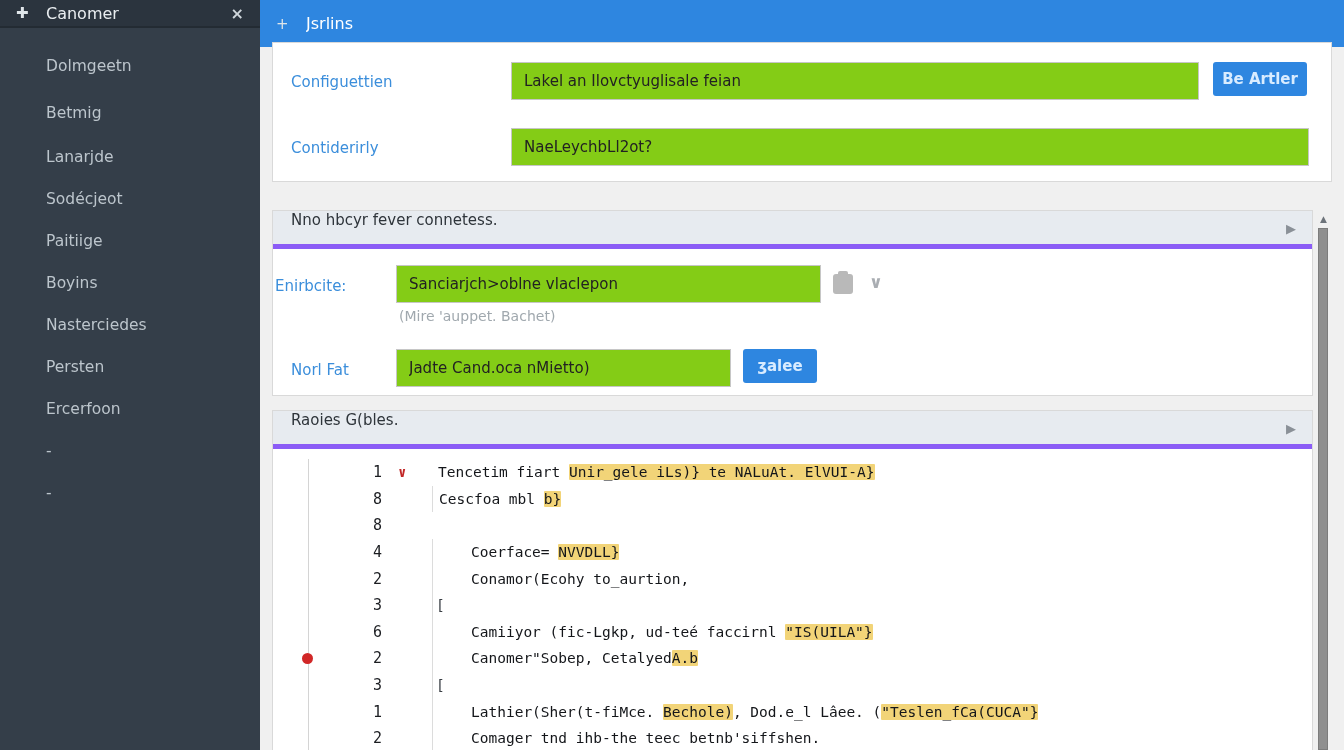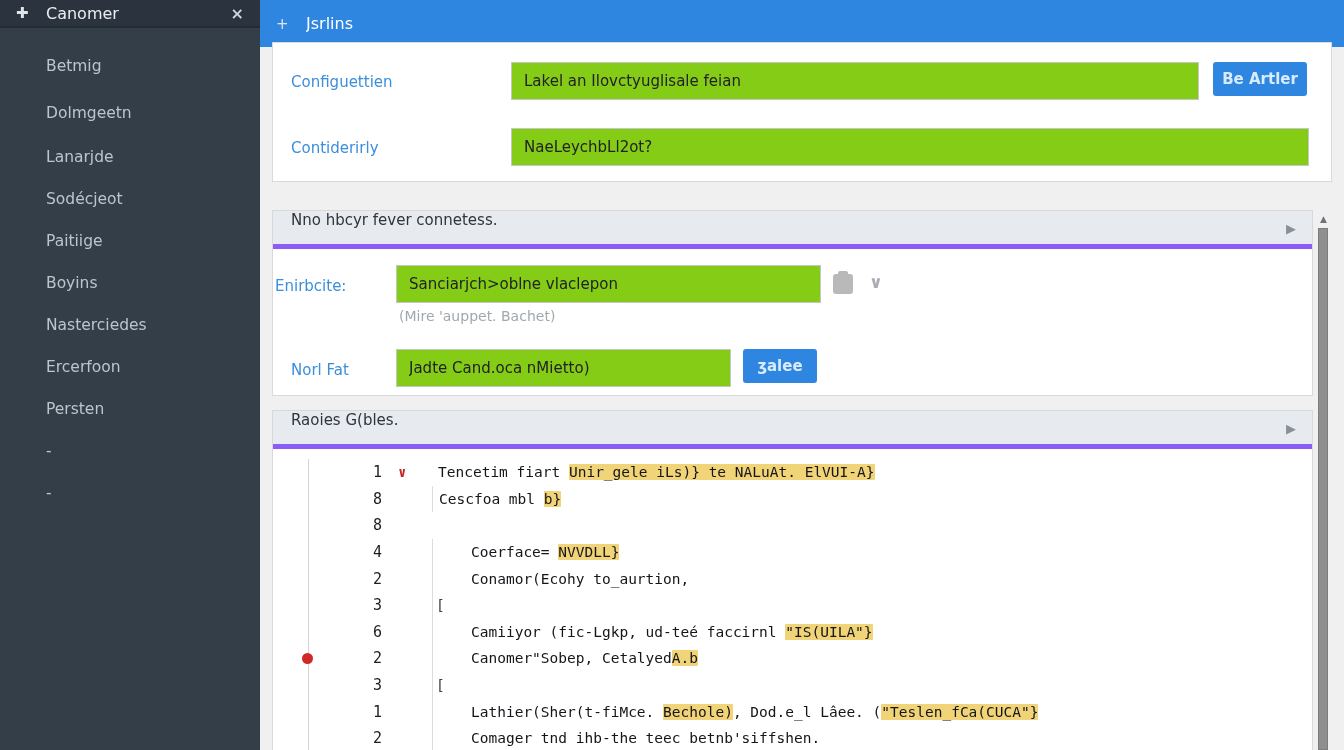--- a/index.html
+++ b/index.html
@@ -94,24 +94,24 @@
     <span class="sb-label">Canomer</span>
     <span class="sb-close">×</span>
   </div>
   <div class="sb-list" id="sb-list">
       <div class="sb-item main upper">
         <span class="sb-icon">≠</span>
         <span class="sb-label">Cnslas</span>
         <span class="sb-close">×</span>
       </div>
       <div class="sb-item sub upper">
+        <span class="sb-label">Dolmgeetn</span>
+      </div>
+      <div class="sb-item sub upper">
         <span class="sb-label">Betmig</span>
-      </div>
-      <div class="sb-item sub upper">
-        <span class="sb-label">Dolmgeetn</span>
       </div>
       <div class="sb-item main upper dark">
         <span class="sb-icon">+</span>
         <span class="sb-label">Dne dae</span>
         <span class="sb-close">×</span>
       </div>
       <div class="sb-item main upper">
         <span class="sb-icon">▦</span>
         <span class="sb-label">Caren</span>
         <span class="sb-close">×</span>
@@ -134,24 +134,24 @@
       <div class="sb-item sub lower">
         <span class="sb-label">Paitiige</span>
       </div>
       <div class="sb-item sub lower">
         <span class="sb-label">Boyins</span>
       </div>
       <div class="sb-item sub lower">
         <span class="sb-label">Nasterciedes</span>
       </div>
       <div class="sb-item sub lower">
+        <span class="sb-label">Persten</span>
+      </div>
+      <div class="sb-item sub lower">
         <span class="sb-label">Ercerfoon</span>
-      </div>
-      <div class="sb-item sub lower">
-        <span class="sb-label">Persten</span>
       </div>
       <div class="sb-item sub lower">
         <span class="sb-label">-</span>
       </div>
       <div class="sb-item sub lower">
         <span class="sb-label">-</span>
       </div>
     </div>
 </aside>
 

